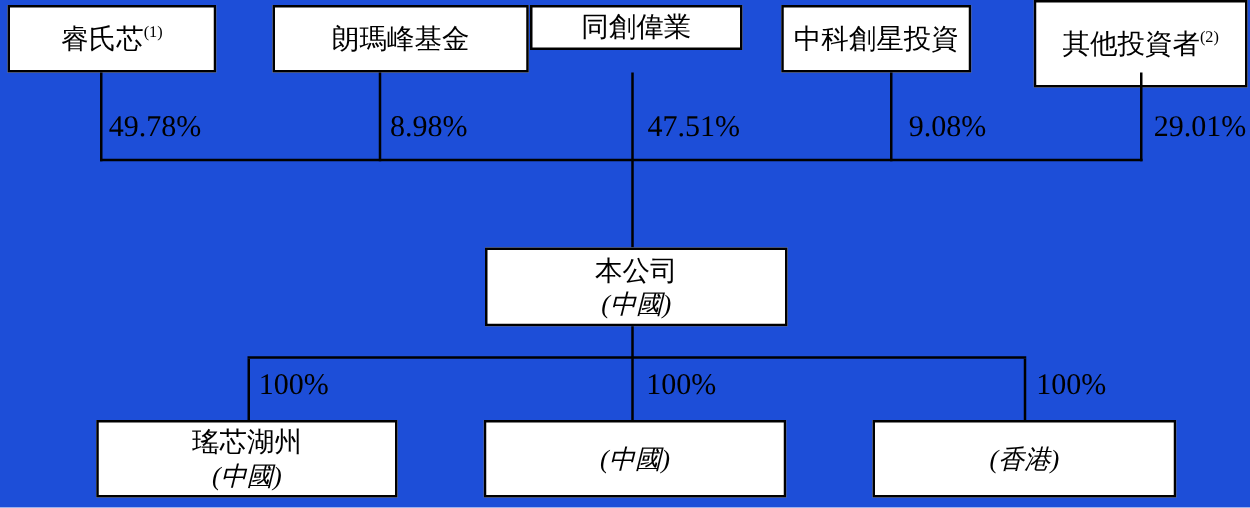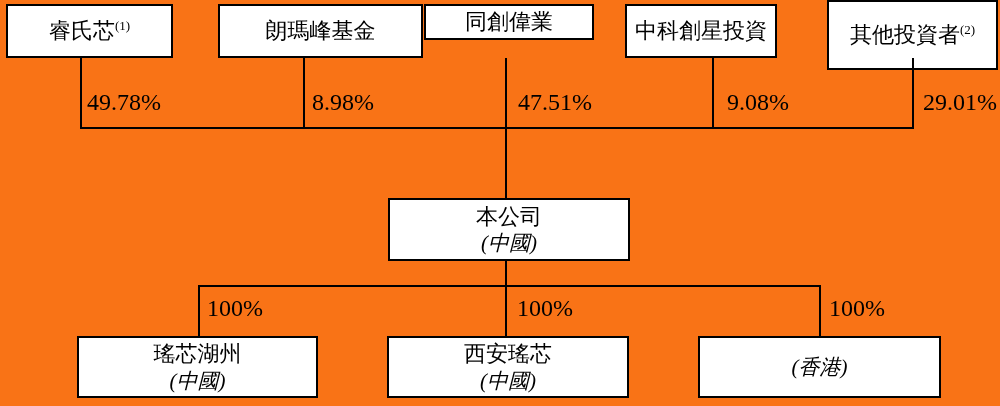--- a/index.html
+++ b/index.html
@@ -4,21 +4,21 @@
 <style>
   html, body {
     margin: 0;
     padding: 0;
     background: #ffffff;
   }
   .stage {
     position: relative;
     width: 1000px;
     height: 406px;
-    background: #f97316;
+    background: #1d4ed8;
     font-family: "Liberation Serif", "DejaVu Serif", serif;
     color: #000000;
     overflow: hidden;
   }
   .box {
     position: absolute;
     box-sizing: border-box;
     border: 2px solid #000000;
     background: #ffffff;
     display: flex;
@@ -105,21 +105,20 @@
   <div class="pct" style="left:207px; top:297px;">100%</div>
   <div class="pct" style="left:517px; top:297px;">100%</div>
   <div class="pct" style="left:829px; top:297px;">100%</div>
 
   <div class="box" style="left:77px; top:336px; width:241px; height:62px;">
     <span class="cname">瑤芯湖州</span>
     <span class="jurisdiction">(中國)</span>
   </div>
 
   <div class="box" style="left:387px; top:336px; width:242px; height:62px;">
-    <span class="cname">西安瑤芯</span>
     <span class="jurisdiction">(中國)</span>
   </div>
 
   <div class="box" style="left:698px; top:336px; width:243px; height:62px;">
     <span class="jurisdiction">(香港)</span>
   </div>
 
 </div>
 
 </body></html>

